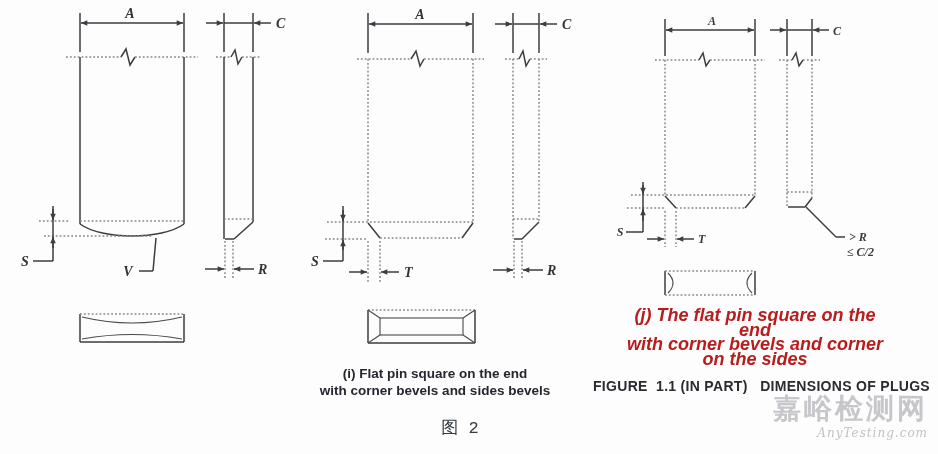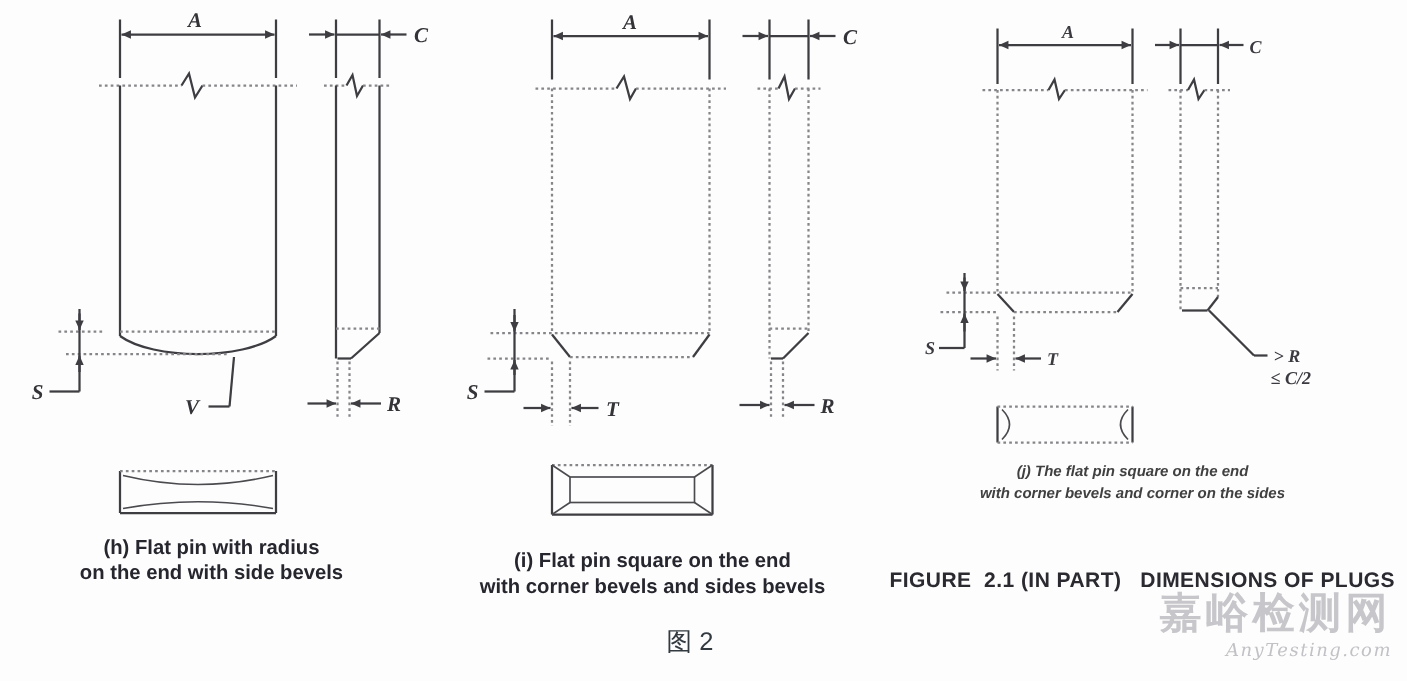--- a/index.html
+++ b/index.html
@@ -16,30 +16,30 @@
 
   .dimtxt    { font-family:"Liberation Serif", serif; font-style:italic; font-weight:bold;
                font-size:14px; fill:#333338; }
   .dimtxt-sm { font-family:"Liberation Serif", serif; font-style:italic; font-weight:bold;
                font-size:12px; fill:#3a3a40; }
 
   .cap {
     position:absolute; text-align:center; font-weight:bold;
     font-size:13.5px; line-height:16.5px; color:#26262e;
   }
-  .cap-italic { font-style:italic; font-size:10px; line-height:14.5px; color:#404040; }
+  .cap-italic { font-style:italic; font-size:18px; line-height:14.5px; color:#b91c1c; }
 
   .fig-title {
     position:absolute; left:593px; top:378px;
     font-weight:bold; font-size:14px; letter-spacing:0.3px;
     color:#2a2a30; white-space:pre;
   }
   .fig-cn {
     position:absolute; left:425px; top:416px; width:70px; text-align:center;
-    font-family:Liberation Sans, sans-serif; font-size:17px; color:#333a40;
+    font-family:Liberation Mono, monospace; font-size:17px; color:#333a40;
   }
   .watermark { position:absolute; right:10px; top:393px; text-align:right; }
   .wm-cn {
     font-family:"DejaVu Sans", sans-serif; font-weight:bold;
     font-size:28px; line-height:32px; letter-spacing:3px; color:#c7c7cb;
   }
   .wm-en {
     font-family:"DejaVu Serif", serif; font-style:italic;
     font-size:12px; line-height:17px; letter-spacing:1px; color:#c2c2c6;
   }
@@ -226,36 +226,32 @@
         <line class="ink" x1="665" y1="271" x2="665" y2="295"></line>
         <line class="ink" x1="755" y1="271" x2="755" y2="295"></line>
         <line class="stip" x1="665" y1="271" x2="755" y2="271"></line>
         <line class="stip" x1="665" y1="295" x2="755" y2="295"></line>
         <path class="thin" d="M668,273 Q678,283 668,293"></path>
         <path class="thin" d="M752,273 Q742,283 752,293"></path>
       </g>
     </g>
   </svg>
 
-  <div class="cap" style="left:10px; top:357px; width:262px;">
-    <div>(h) Flat pin with radius</div>
-    <div>on the end with side bevels</div>
-  </div>
 
   <div class="cap" style="left:304px; top:366px; width:262px;">
     <div>(i) Flat pin square on the end</div>
     <div>with corner bevels and sides bevels</div>
   </div>
 
   <div class="cap cap-italic" style="left:620px; top:308px; width:270px;">
     <div>(j) The flat pin square on the end</div>
     <div>with corner bevels and corner on the sides</div>
   </div>
 
-  <div class="fig-title">FIGURE  2.1 (IN PART)   DIMENSIONS OF PLUGS</div>
+  <div class="fig-title">FIGURE  1.1 (IN PART)   DIMENSIONS OF PLUGS</div>
 
   <div class="fig-cn">图 2</div>
 
   <div class="watermark">
     <div class="wm-cn">嘉峪检测网</div>
     <div class="wm-en">AnyTesting.com</div>
   </div>
 
 </div>
 

